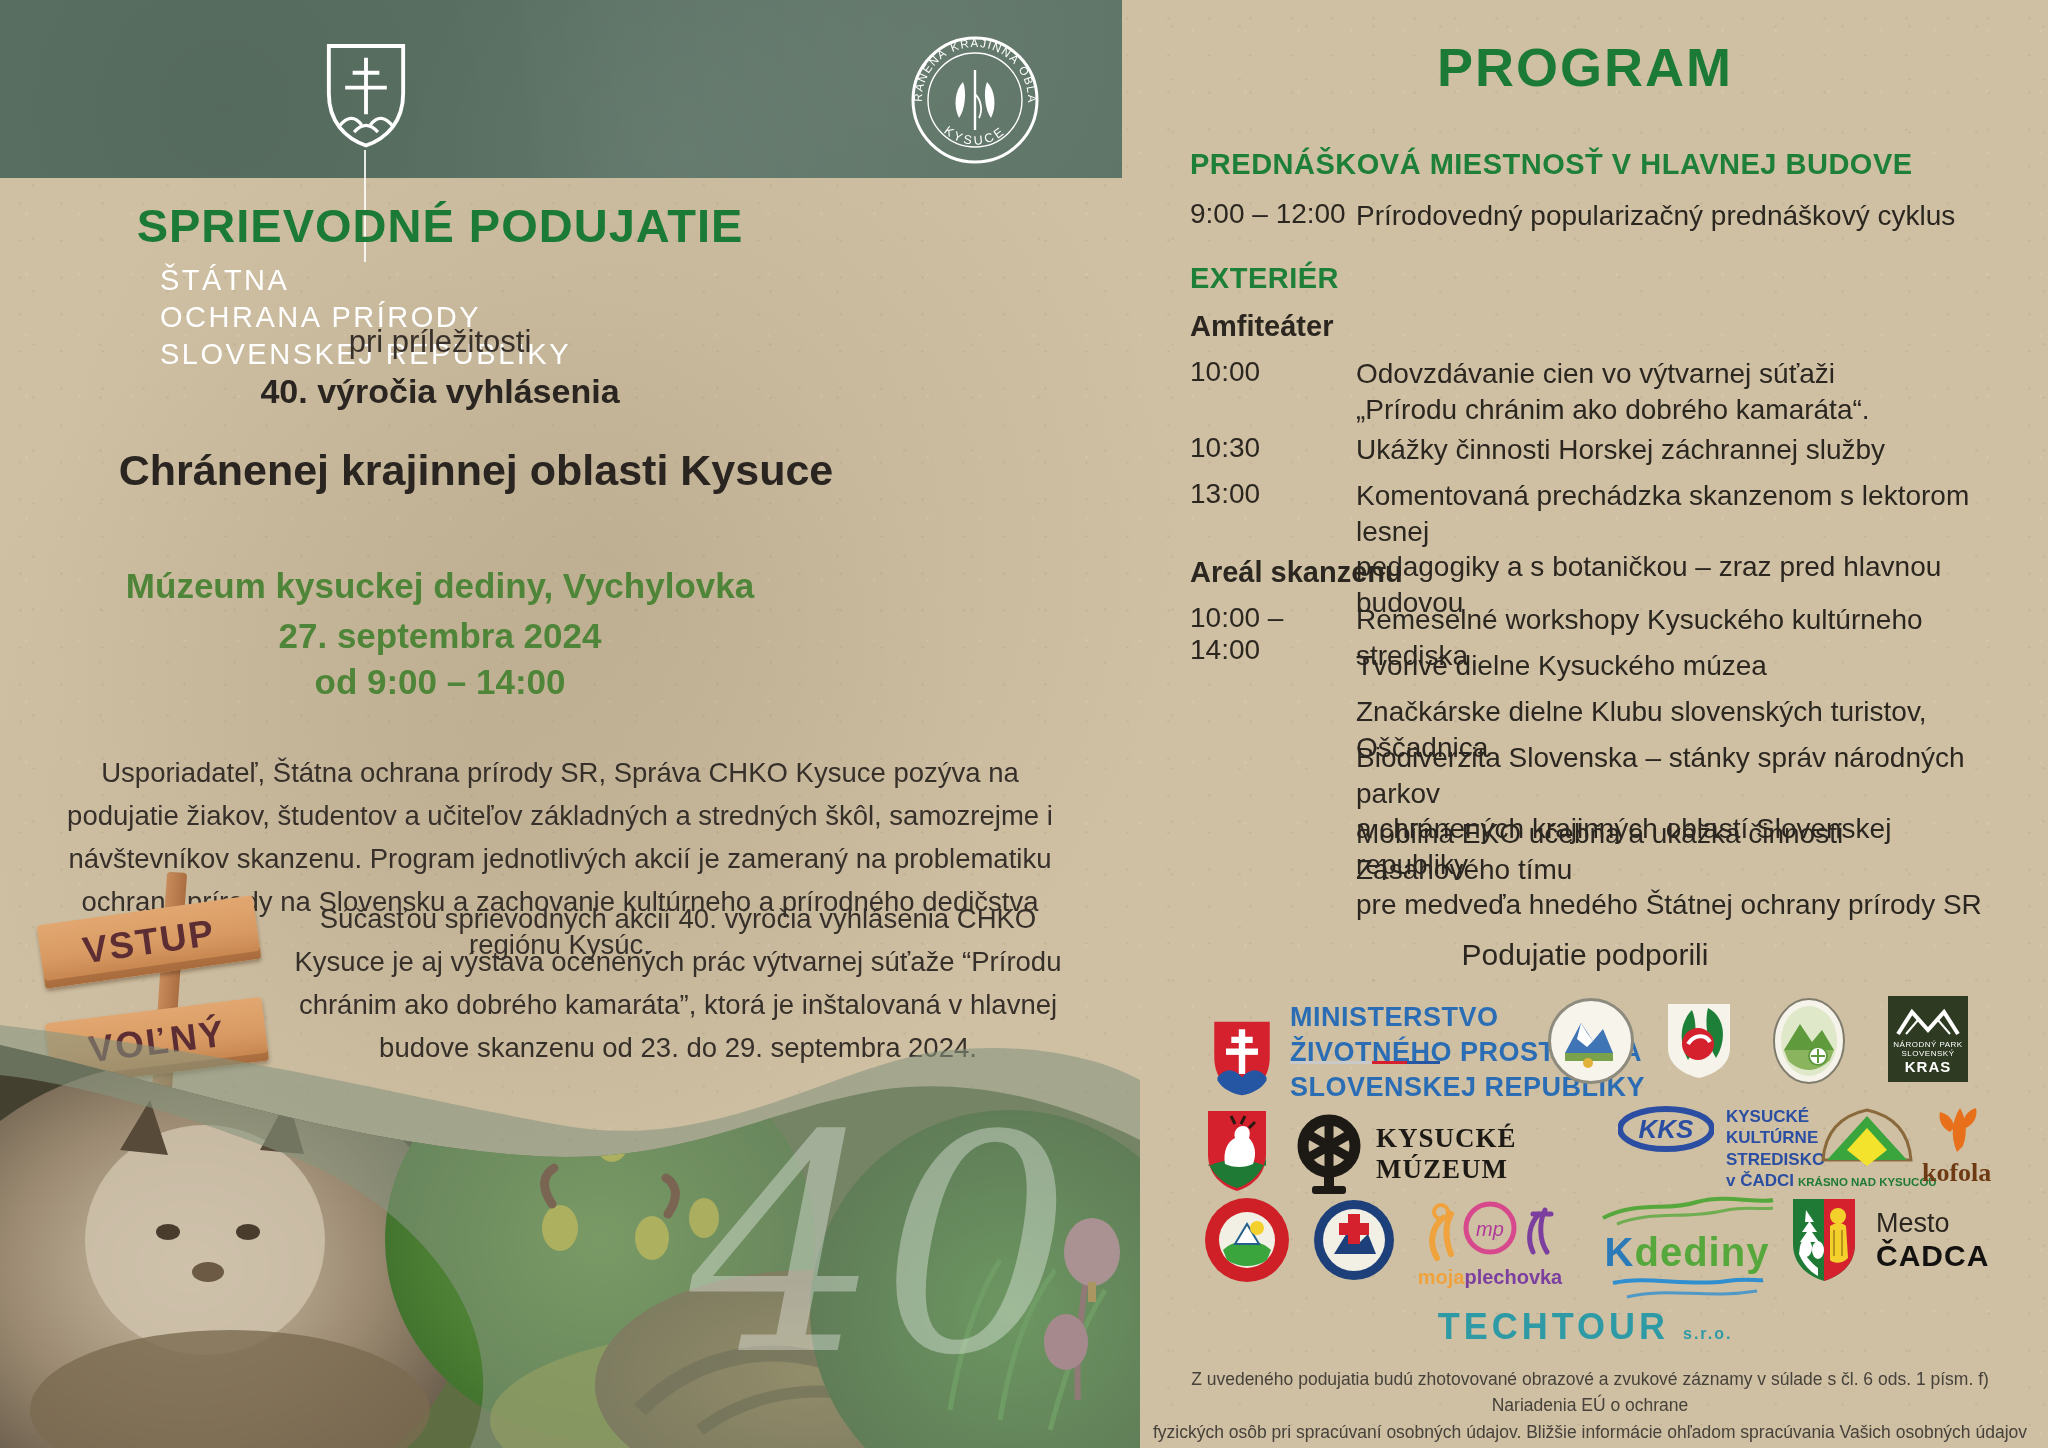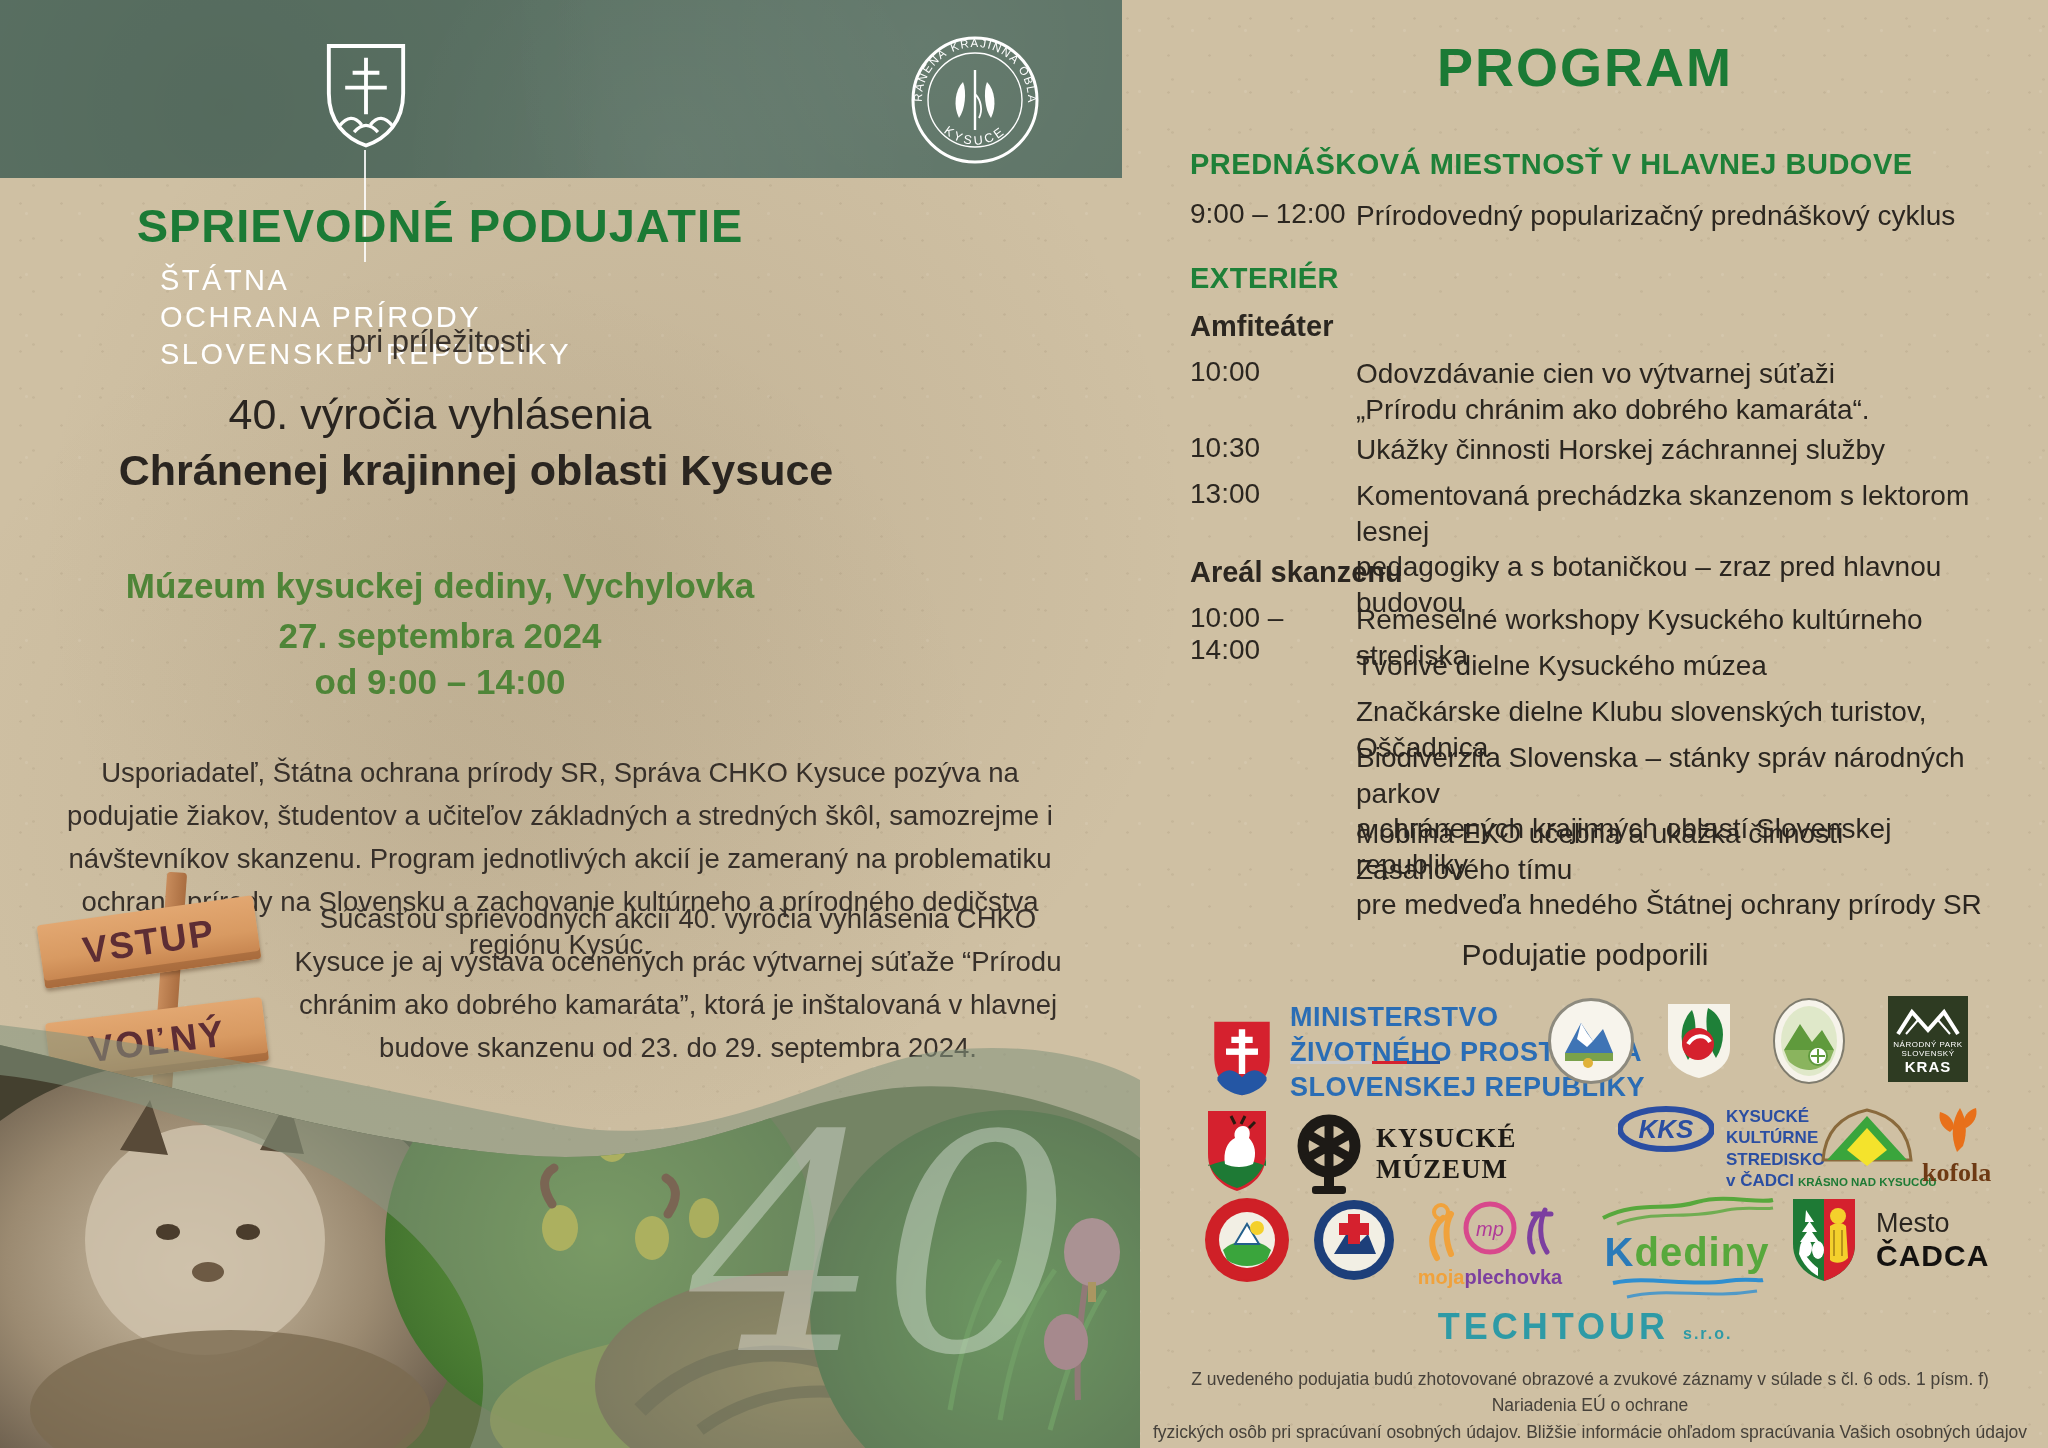--- a/index.html
+++ b/index.html
@@ -26,21 +26,21 @@
   }
   .soplogo{position:absolute;left:160px;top:40px;display:flex;align-items:center;flex-direction:column;}
   .sop-arms{width:96px;height:110px;}
   .sop-div{width:2px;height:112px;background:rgba(255,255,255,.85);margin:0 30px 0 28px;}
   .org-name{color:#fff;font-size:29px;line-height:1.28;letter-spacing:2.5px;font-weight:400;white-space:pre-line;}
   .chko-badge{position:absolute;left:905px;top:30px;width:140px;height:140px;}
   
   .lcenter{position:absolute;left:0;width:880px;text-align:center;}
   .l-title{top:198px;color:#1b7a35;font-size:47px;font-weight:bold;letter-spacing:1px;}
   .l-sub{top:324px;color:#37302a;font-size:31px;}
-  .l-occ1{top:390px;color:#2a2520;font-size:43px;font-weight:normal;}
+  .l-occ1{top:372px;color:#2a2520;font-size:34px;font-weight:bold;}
   .l-occ2{top:446px;color:#2a2520;font-size:43px;font-weight:bold;margin-left:36px;}
   .l-venue{top:566px;color:#4f8538;font-size:35px;font-weight:bold;}
   .l-date{top:616px;color:#4f8538;font-size:35px;font-weight:bold;}
   .l-time{top:662px;color:#4f8538;font-size:35px;font-weight:bold;}
   .l-par1{position:absolute;left:60px;top:752px;width:1000px;text-align:center;
     color:#37302a;font-size:27.5px;line-height:1.56;}
   .l-par2{position:absolute;left:292px;top:898px;width:772px;text-align:center;
     color:#37302a;font-size:27.5px;line-height:1.56;}
   
   .sign{position:absolute;left:28px;top:872px;width:250px;height:330px;}

